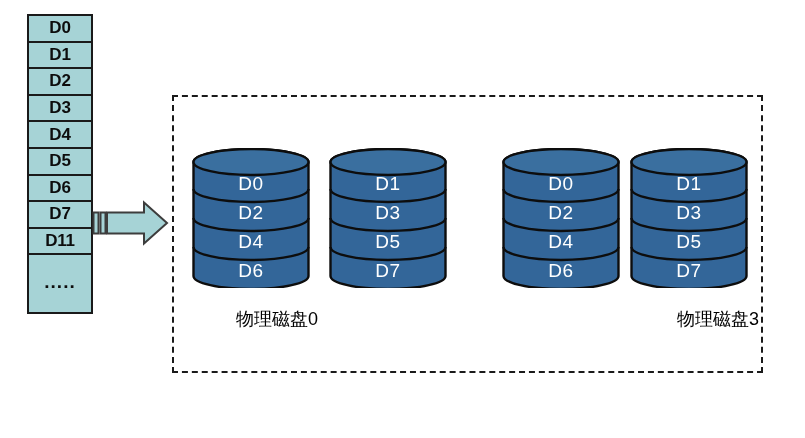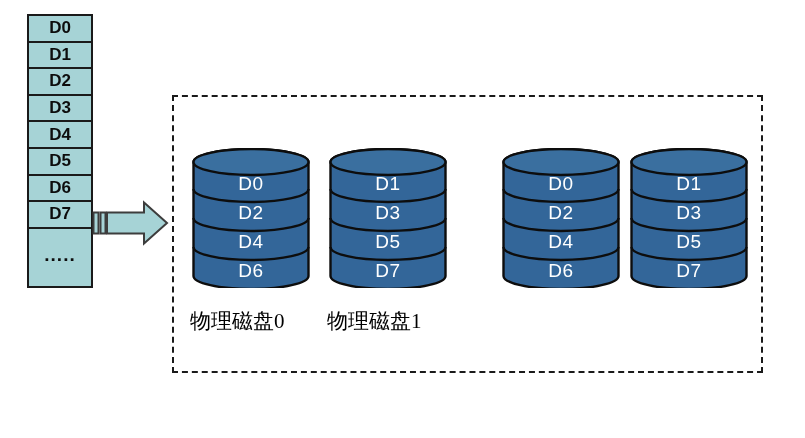--- a/index.html
+++ b/index.html
@@ -93,44 +93,46 @@
 
   #cyl-0 { left: 192px; }
   #cyl-1 { left: 329px; }
   #cyl-2 { left: 502px; }
   #cyl-3 { left: 630px; }
 
   
   .disk-caption {
     position: absolute;
     top: 307px;
-    font-size: 21px;
+    font-size: 18px;
     color: #000000;
     white-space: nowrap;
-    font-family: Liberation Serif, serif;
+    font-family: Liberation Sans, sans-serif;
+    margin-left: 46px;
   }
   #cap-0 { left: 190px; }
   #cap-1 { left: 327px; }
   #cap-2 { left: 503px; }
   #cap-3 { left: 631px; }
 </style>
 </head>
 <body>
 
 <div id="canvas">
 
   <div id="logical-column">
     <div class="logical-cell">D0</div>
     <div class="logical-cell">D1</div>
     <div class="logical-cell">D2</div>
     <div class="logical-cell">D3</div>
     <div class="logical-cell">D4</div>
     <div class="logical-cell">D5</div>
     <div class="logical-cell">D6</div>
     <div class="logical-cell">D7</div>
+    <div class="logical-cell">D11</div>
     <div class="logical-cell tail">.....</div>
   </div>
 
   <div id="flow-arrow">
     <svg width="78" height="46" viewBox="0 0 78 46" xmlns="http://www.w3.org/2000/svg">
 
       <rect x="1.5" y="12.5" width="5" height="21" fill="#a6d3d6" stroke="#3d3d3d" stroke-width="2"></rect>
       <rect x="8.5" y="12.5" width="5" height="21" fill="#a6d3d6" stroke="#3d3d3d" stroke-width="2"></rect>
 
       <path d="M 15,12.5 L 52,12.5 L 52,2.5 L 75,23 L 52,43.5 L 52,33.5 L 15,33.5 Z" fill="#a6d3d6" stroke="#3d3d3d" stroke-width="2" stroke-linejoin="miter"></path>
@@ -197,15 +199,15 @@
         <ellipse cx="59" cy="14" rx="57.5" ry="13" fill="#3a6f9f"></ellipse>
       </g>
     </svg>
     <div class="platter-label" style="top:26px">D1</div>
     <div class="platter-label" style="top:55px">D3</div>
     <div class="platter-label" style="top:84px">D5</div>
     <div class="platter-label" style="top:113px">D7</div>
   </div>
 
   <div class="disk-caption" id="cap-0">物理磁盘0</div>
-  <div class="disk-caption" id="cap-1">物理磁盘1</div>
+  <div class="disk-caption" id="cap-3">物理磁盘3</div>
 
 </div>
 
 </body></html>

